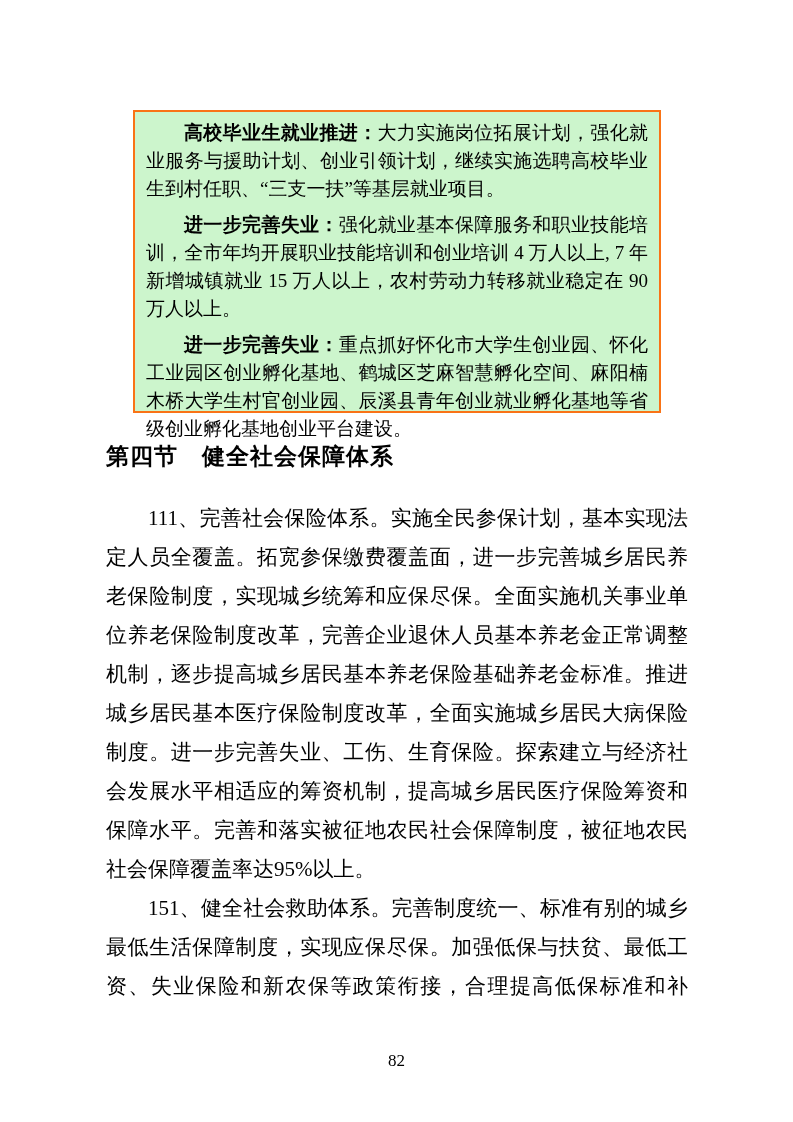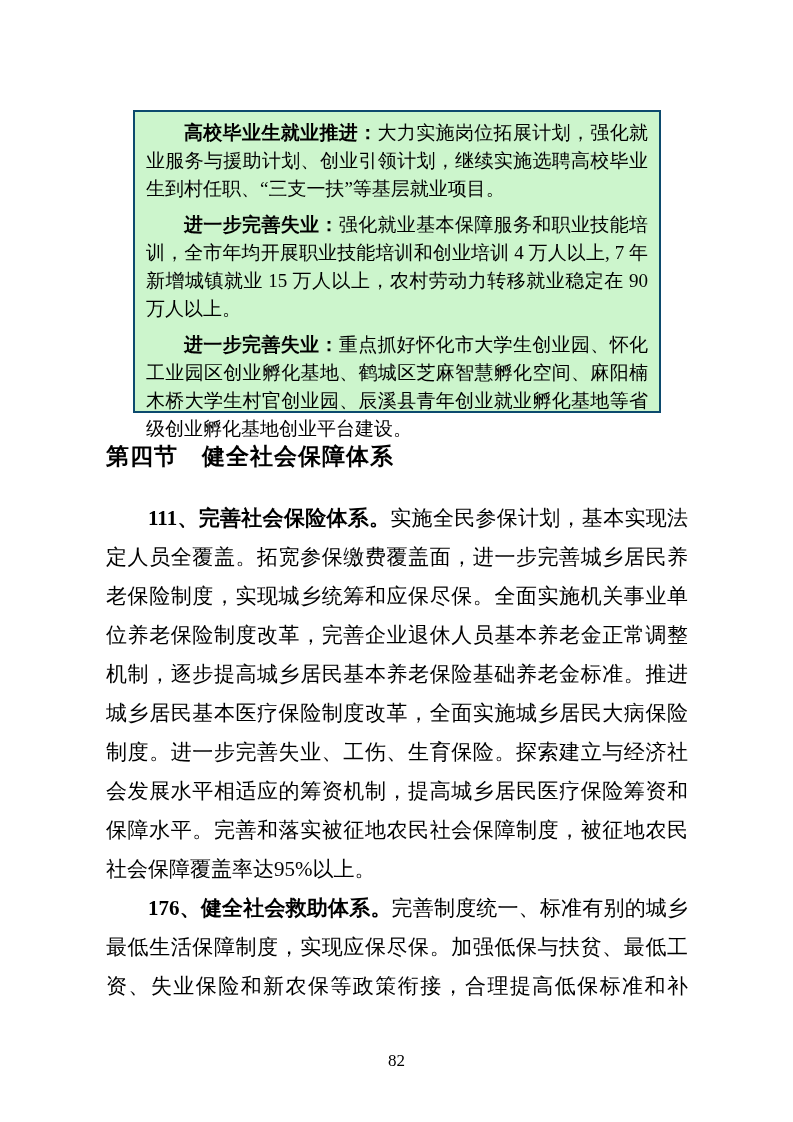--- a/index.html
+++ b/index.html
@@ -17,21 +17,21 @@
     color: #000000;
   }
   
   .green-box {
     position: absolute;
     left: 133px;
     top: 110px;
     width: 528px;
     height: 303px;
     box-sizing: border-box;
-    border: 2px solid #0c4a6e;
+    border: 2px solid #f97316;
     background: #ccf5cc;
     padding: 7px 11px 6px 11px;
   }
   .box-para {
     margin: 0;
     font-size: 19px;
     line-height: 28px;
     text-align: justify;
     text-indent: 2em;
   }
@@ -58,21 +58,21 @@
     letter-spacing: 1px;
   }
   .para {
     margin: 0;
     font-size: 21px;
     line-height: 39px;
     text-align: justify;
     text-indent: 2em;
   }
   .para-lead {
-    font-weight: 700;
+    font-weight: 400;
   }
   .para.continued {
     text-align-last: justify;
   }
   .page-number {
     position: absolute;
     left: 0;
     right: 0;
     top: 1026px;
     text-align: center;
@@ -90,18 +90,18 @@
     <p class="box-para"><span class="box-lead">高校毕业生就业推进：</span><span>大力实施岗位拓展计划，强化就业服务与援助计划、创业引领计划，继续实施选聘高校毕业生到村任职、“三支一扶”等基层就业项目。</span></p>
     <p class="box-para"><span class="box-lead">进一步完善失业：</span><span>强化就业基本保障服务和职业技能培训，全市年均开展职业技能培训和创业培训 4 万人以上, 7 年新增城镇就业 15 万人以上，农村劳动力转移就业稳定在 90 万人以上。</span></p>
     <p class="box-para"><span class="box-lead">进一步完善失业：</span><span>重点抓好怀化市大学生创业园、怀化工业园区创业孵化基地、鹤城区芝麻智慧孵化空间、麻阳楠木桥大学生村官创业园、辰溪县青年创业就业孵化基地等省级创业孵化基地创业平台建设。</span></p>
   </div>
 
   <div class="content">
     <h2 class="section-title">第四节　健全社会保障体系</h2>
 
     <p class="para"><span class="para-lead">111、完善社会保险体系。</span><span>实施全民参保计划，基本实现法定人员全覆盖。拓宽参保缴费覆盖面，进一步完善城乡居民养老保险制度，实现城乡统筹和应保尽保。全面实施机关事业单位养老保险制度改革，完善企业退休人员基本养老金正常调整机制，逐步提高城乡居民基本养老保险基础养老金标准。推进城乡居民基本医疗保险制度改革，全面实施城乡居民大病保险制度。进一步完善失业、工伤、生育保险。探索建立与经济社会发展水平相适应的筹资机制，提高城乡居民医疗保险筹资和保障水平。完善和落实被征地农民社会保障制度，被征地农民社会保障覆盖率达95%以上。</span></p>
 
-    <p class="para continued"><span class="para-lead">176、健全社会救助体系。</span><span>完善制度统一、标准有别的城乡最低生活保障制度，实现应保尽保。加强低保与扶贫、最低工资、失业保险和新农保等政策衔接，合理提高低保标准和补</span></p>
+    <p class="para continued"><span class="para-lead">151、健全社会救助体系。</span><span>完善制度统一、标准有别的城乡最低生活保障制度，实现应保尽保。加强低保与扶贫、最低工资、失业保险和新农保等政策衔接，合理提高低保标准和补</span></p>
   </div>
 
   <div class="page-number">82</div>
 
 </div>
 
 </body></html>

